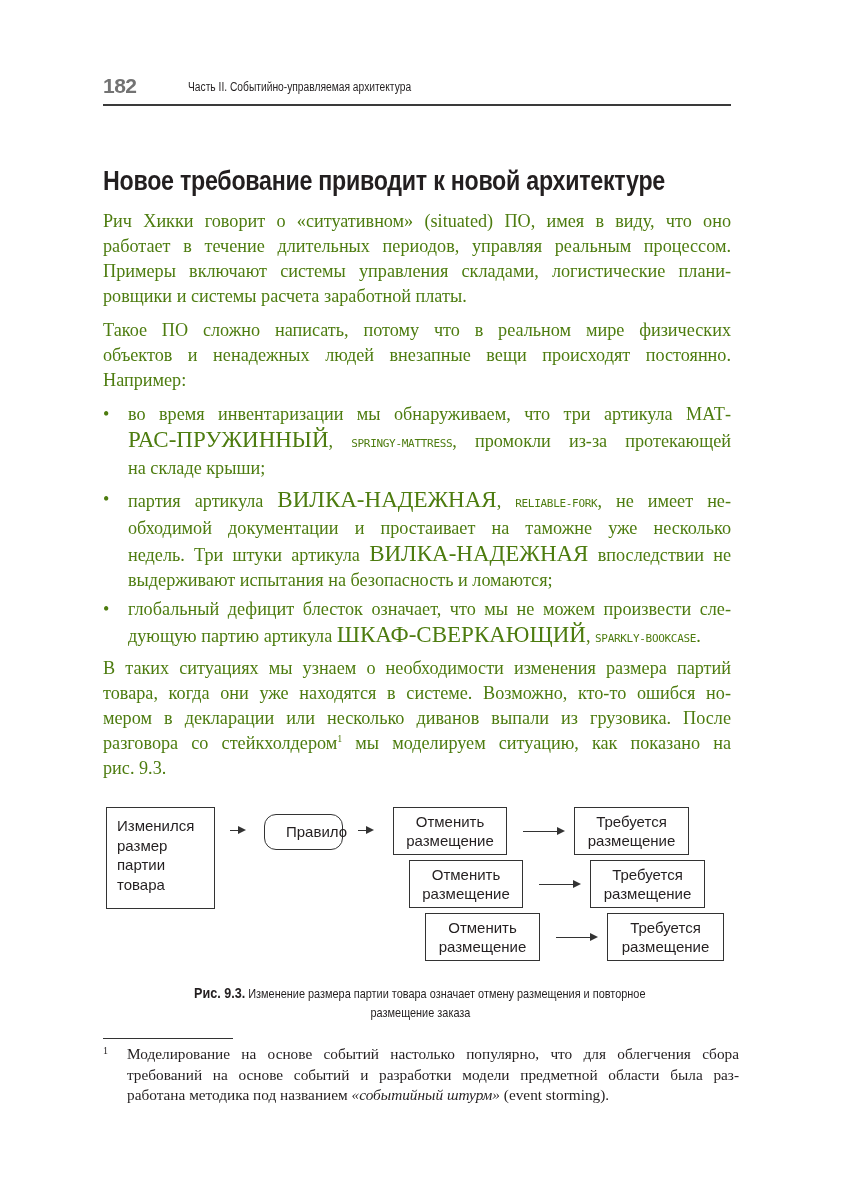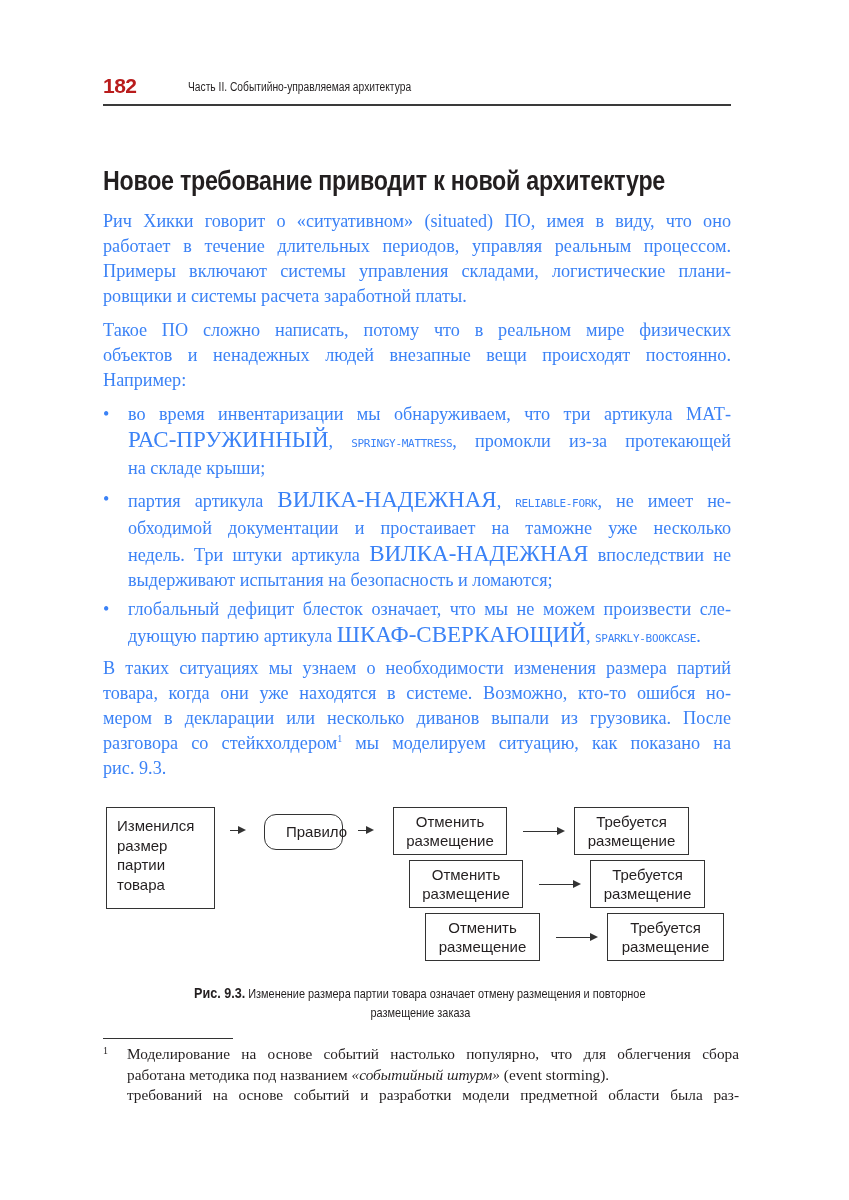--- a/index.html
+++ b/index.html
@@ -1,29 +1,29 @@
 <!DOCTYPE html>
 <html><head>
 <meta charset="utf-8">
 <style>
   html, body { margin: 0; padding: 0; background: #ffffff; }
   body { width: 849px; height: 1200px; position: relative; overflow: hidden; color: #231f20; }
   .page { position: absolute; left: 0; top: 0; width: 849px; height: 1200px; background: #fff; }
 
   
   .run-head { position: absolute; left: 103px; top: 74px; width: 628px; height: 30px; }
-  .page-num { position: absolute; left: 0; top: 0; font-family: "Liberation Sans", sans-serif; font-weight: bold; font-size: 21px; color: #b91c1c; letter-spacing: -0.5px; }
+  .page-num { position: absolute; left: 0; top: 0; font-family: "Liberation Sans", sans-serif; font-weight: bold; font-size: 21px; color: #737373; letter-spacing: -0.5px; }
   .run-title { position: absolute; left: 85px; top: 6px; font-family: "Liberation Sans", sans-serif; font-size: 12.5px; color: #231f20; transform: scaleX(0.82); transform-origin: left top; white-space: nowrap; }
   .head-rule { position: absolute; left: 103px; top: 104px; width: 628px; height: 2px; background: #3a3a3a; }
 
   
   .section-title { position: absolute; left: 103px; top: 166px; font-family: "Liberation Sans", sans-serif; font-weight: bold; font-size: 27px; color: #231f20; white-space: nowrap; transform: scaleX(0.86); transform-origin: left top; letter-spacing: -0.3px; }
 
   
-  .body-text { font-family: "Liberation Serif", serif; font-size: 18.2px; line-height: 25px; color: #3b82f6; }
+  .body-text { font-family: "Liberation Serif", serif; font-size: 18.2px; line-height: 25px; color: #4d7c0f; }
   .para { position: absolute; left: 103px; width: 628px; text-align: justify; text-align-last: left; margin: 0; }
   .line { display: block; white-space: nowrap; text-align: justify; text-align-last: justify; width: 100%; }
   .line.last { text-align-last: left; }
   .mono { font-family: "DejaVu Sans Mono", monospace; font-size: 11px; letter-spacing: -0.3px; }
   .caps { font-size: 23px; }
   sup.fn { font-size: 10px; vertical-align: 7px; line-height: 0; }
 
   
   .bullet { position: absolute; left: 103px; width: 628px; }
   .bullet .dot { position: absolute; left: 0; top: 0; font-family: "Liberation Serif", serif; font-size: 18px; }
@@ -162,18 +162,18 @@
   <div class="caption">
     <div class="cap-inner"><span class="cap-label">Рис. 9.3.</span><span> Изменение размера партии товара означает отмену размещения и повторное</span></div><br>
     <div class="cap-inner">размещение заказа</div>
   </div>
 
   <div class="fn-rule"></div>
   <div class="footnote">
     <span class="fn-mark">1</span>
     <div class="fn-text">
       <span class="line">Моделирование на основе событий настолько популярно, что для облегчения сбора</span>
+      <span class="line">требований на основе событий и разработки модели предметной области была раз-</span>
       <span class="line last"><span>работана методика под названием </span><span class="italic">«событийный штурм»</span><span> (event storming).</span></span>
-      <span class="line">требований на основе событий и разработки модели предметной области была раз-</span>
     </div>
   </div>
 
 </div>
 
 </body></html>

